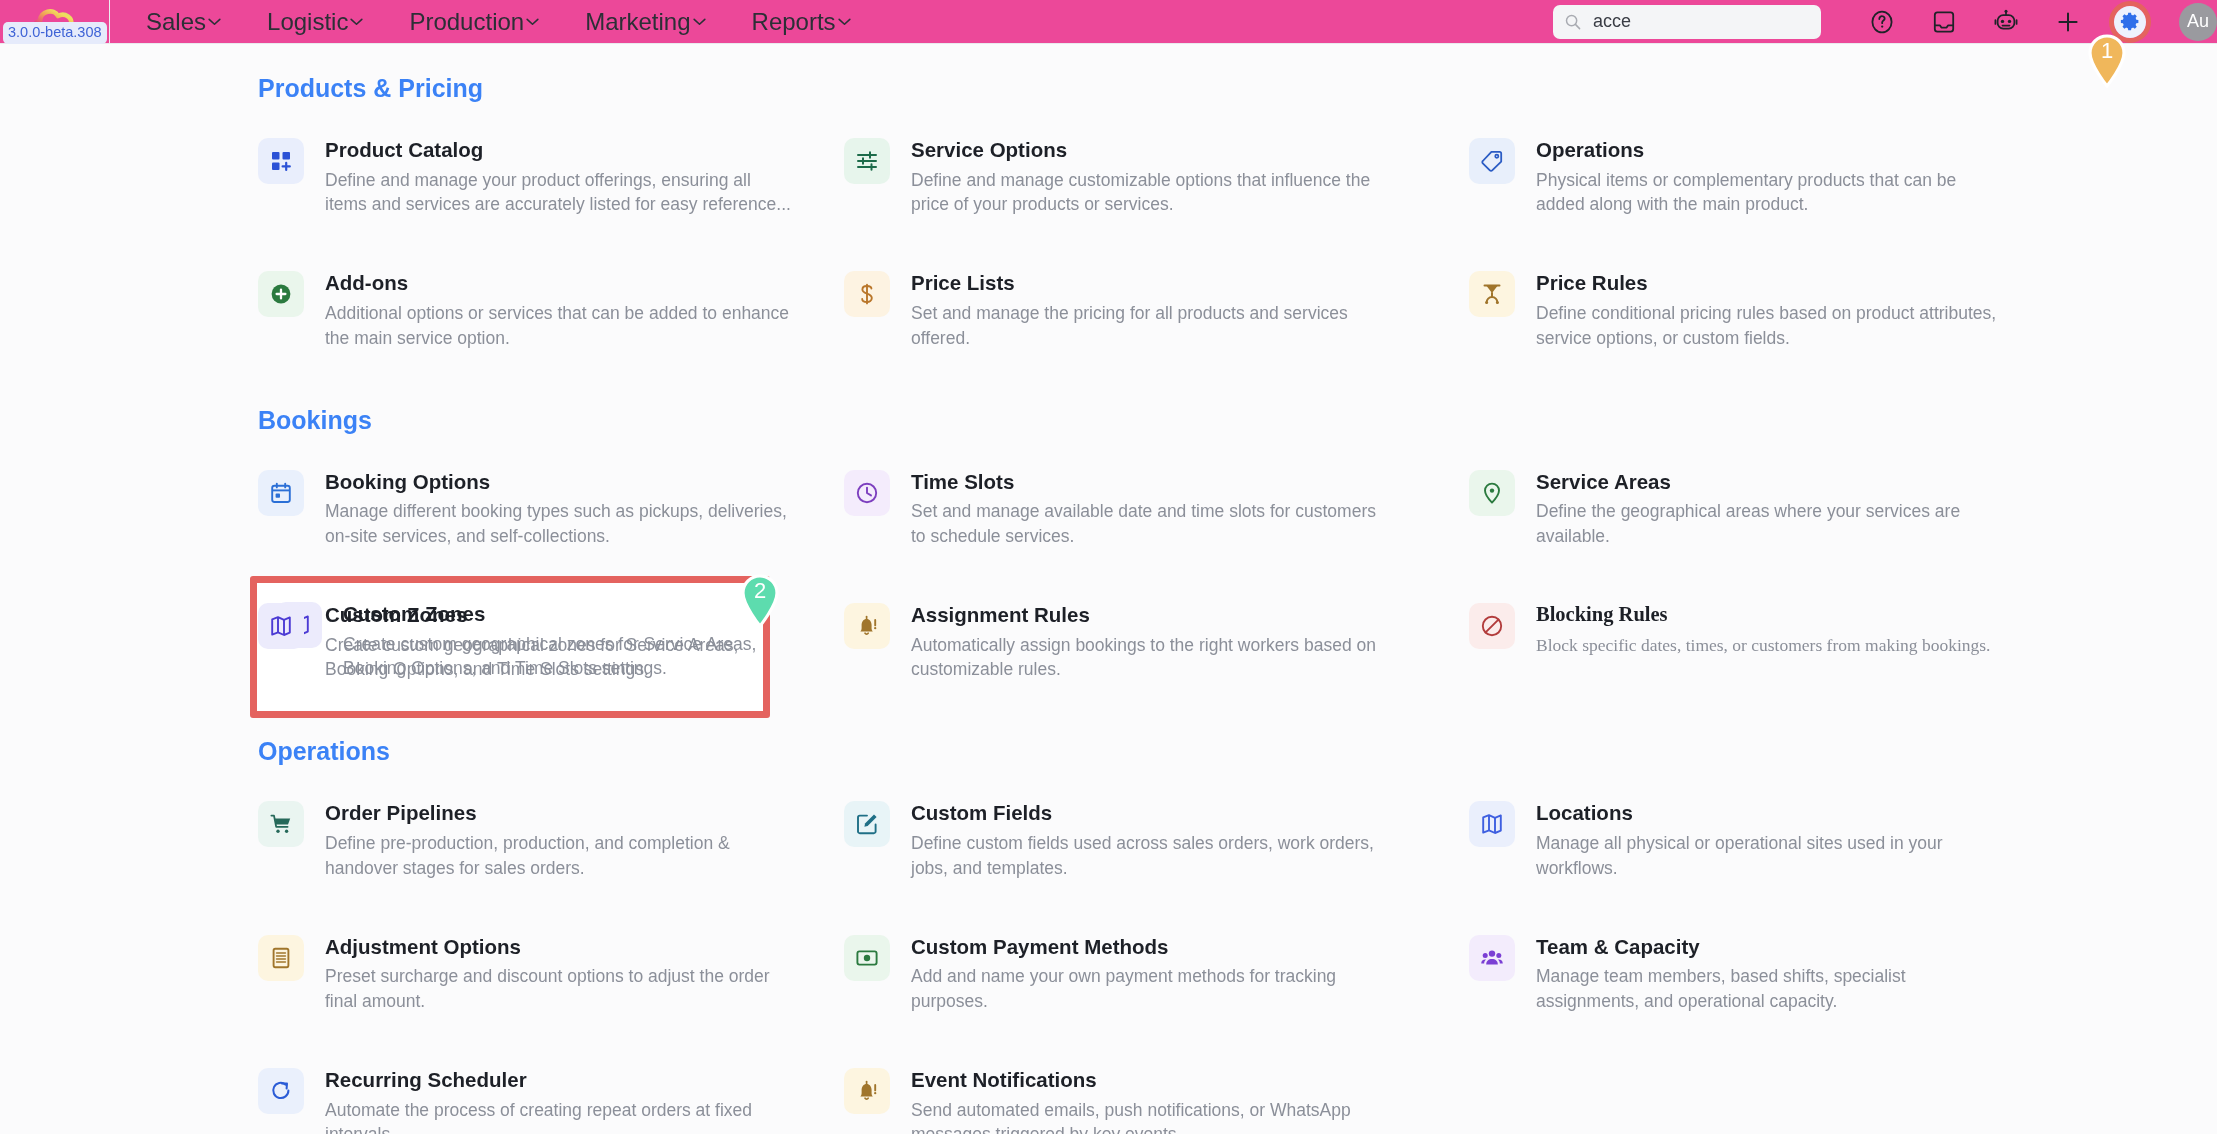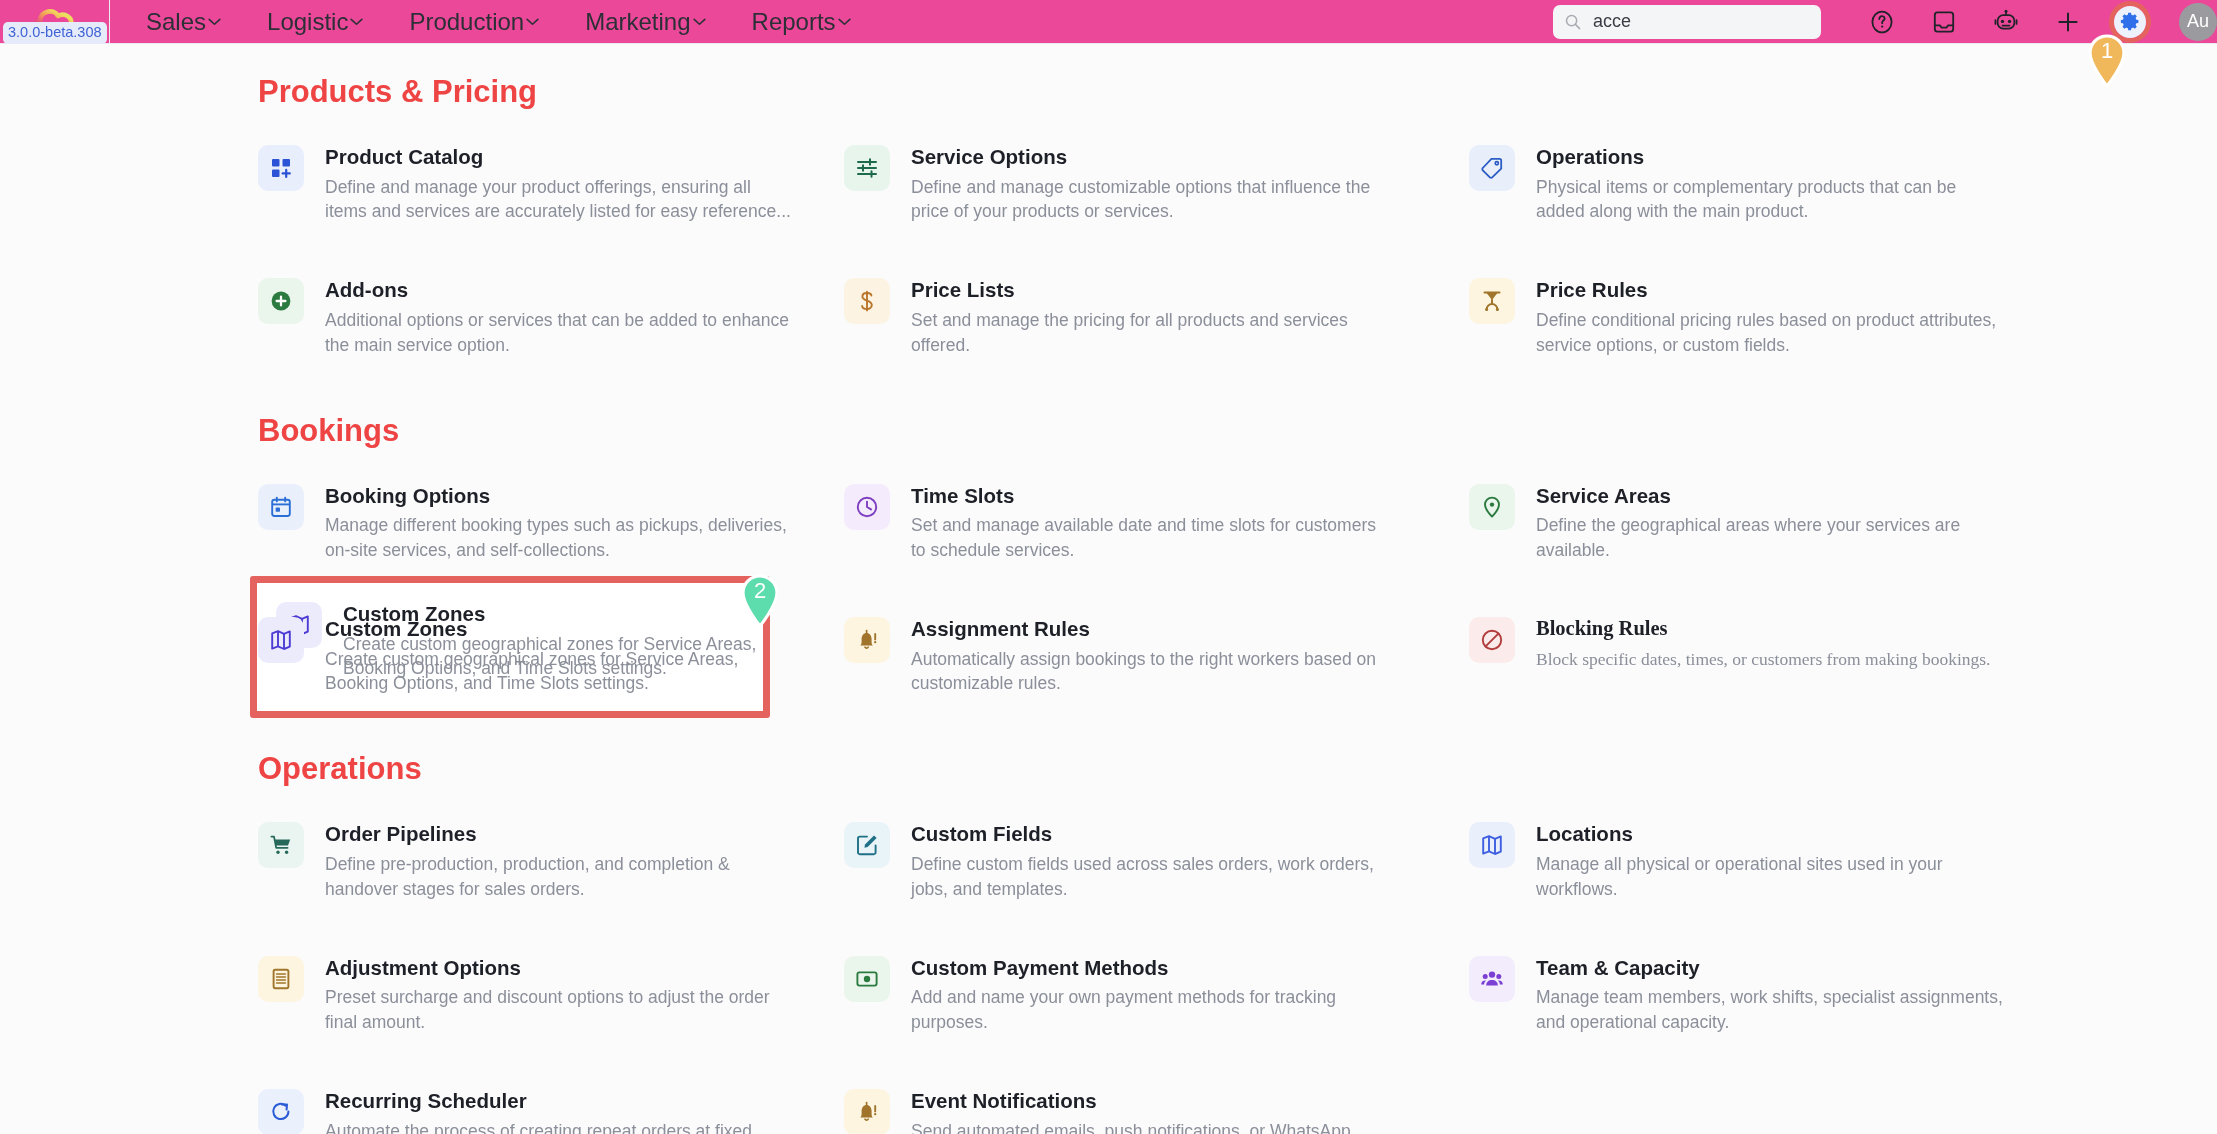--- a/index.html
+++ b/index.html
@@ -130,23 +130,23 @@
 
   
   .page {
     position: relative;
     padding: 0 0 0 0;
     height: 1090px;
     overflow: hidden;
   }
   .section { position: relative; }
   .section-title {
-    font-size: 31px;
+    font-size: 25px;
     font-weight: bold;
-    color: #ef4444;
+    color: #3b82f6;
     padding-left: 258px;
   }
   .grid {
     display: grid;
     grid-template-columns: 586px 625px 1fr;
     padding-left: 258px;
     padding-right: 40px;
   }
   .card {
     position: relative;
@@ -569,21 +569,21 @@
             <circle cx="12" cy="7.6" r="3.2" fill="#7b3fd4"></circle>
             <circle cx="5.2" cy="9.6" r="2.5" fill="#7b3fd4"></circle>
             <circle cx="18.8" cy="9.6" r="2.5" fill="#7b3fd4"></circle>
             <path d="M6.2 18.4 C6.2 15 8.6 13 12 13 C15.4 13 17.8 15 17.8 18.4 Z" fill="#7b3fd4"></path>
             <path d="M1.2 17.6 C1.2 15 2.8 13.6 5.2 13.6 L6 13.6 C4.8 14.8 4.2 16 4.2 17.6 Z" fill="#7b3fd4"></path>
             <path d="M22.8 17.6 C22.8 15 21.2 13.6 18.8 13.6 L18 13.6 C19.2 14.8 19.8 16 19.8 17.6 Z" fill="#7b3fd4"></path>
           </svg>
         </div>
         <div class="card-body">
           <div class="card-title">Team &amp; Capacity</div>
-          <div class="card-desc">Manage team members, work shifts, specialist assignments, and operational capacity.</div>
+          <div class="card-desc">Manage team members, based shifts, specialist assignments, and operational capacity.</div>
         </div>
       </div>
 
       <div class="card" style="margin-top:22px;">
         <div class="card-icon" style="background:#eaf0fc;">
           <svg width="24" height="24" viewBox="0 0 24 24">
             <path d="M19.4 11.4 A7.6 7.6 0 1 1 16.6 5.6" fill="none" stroke="#2b5cd6" stroke-width="2" stroke-linecap="round"></path>
             <path d="M12.8 4.4 L18 4.6 L17.6 9.6" fill="none" stroke="#2b5cd6" stroke-width="2" stroke-linecap="round" stroke-linejoin="round"></path>
           </svg>
         </div>

